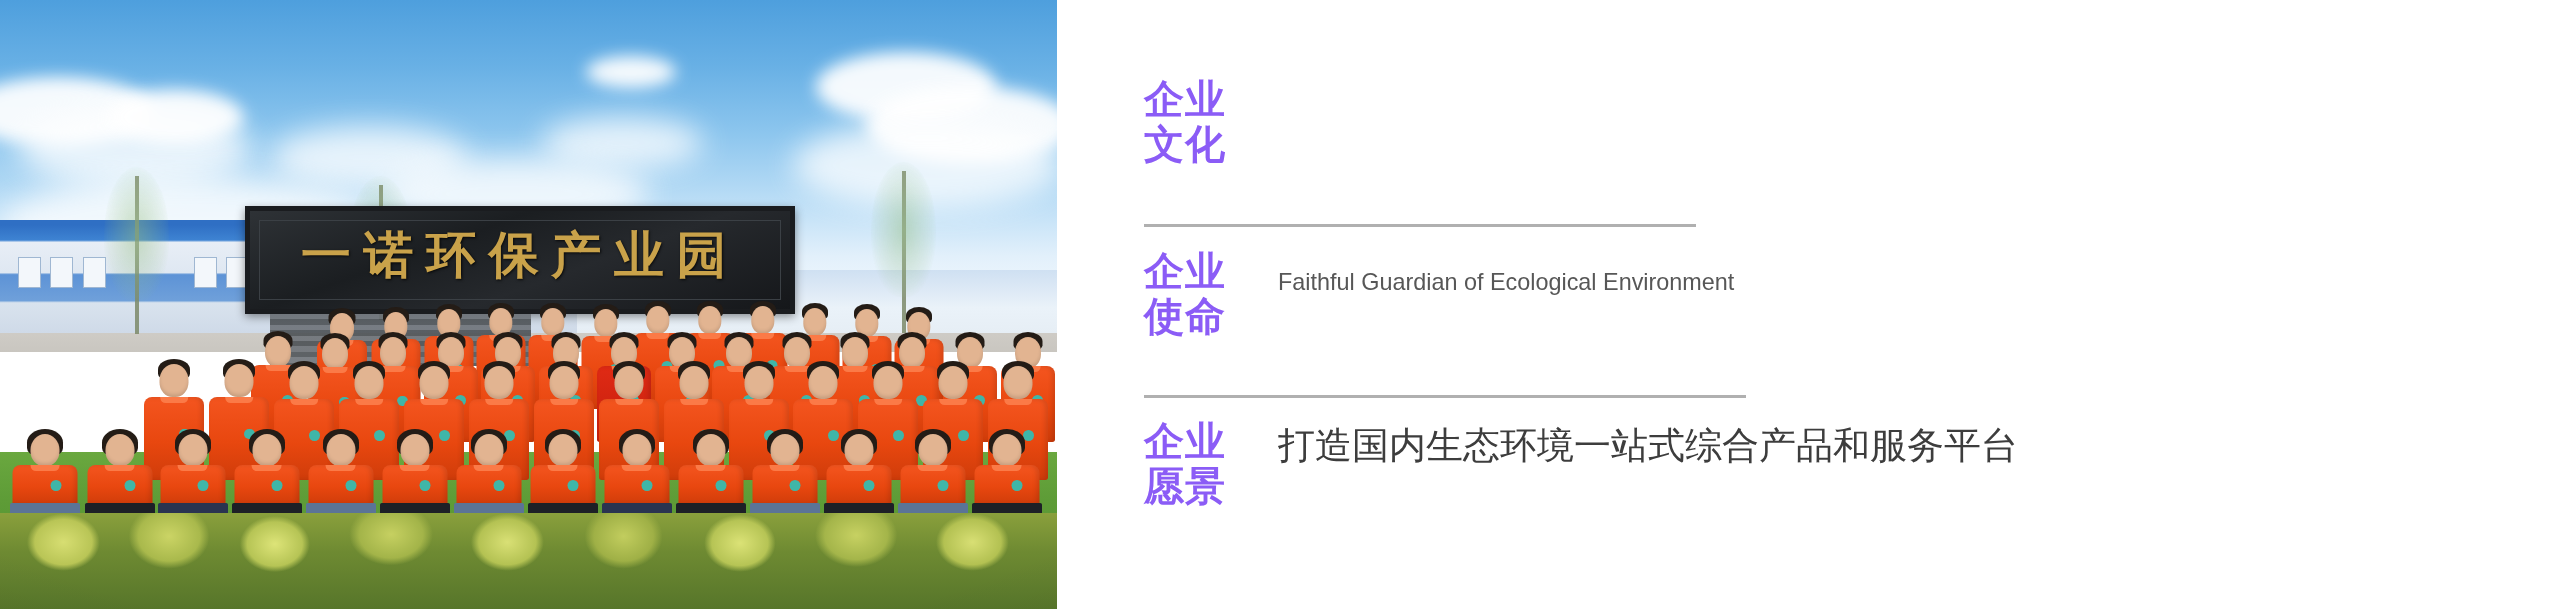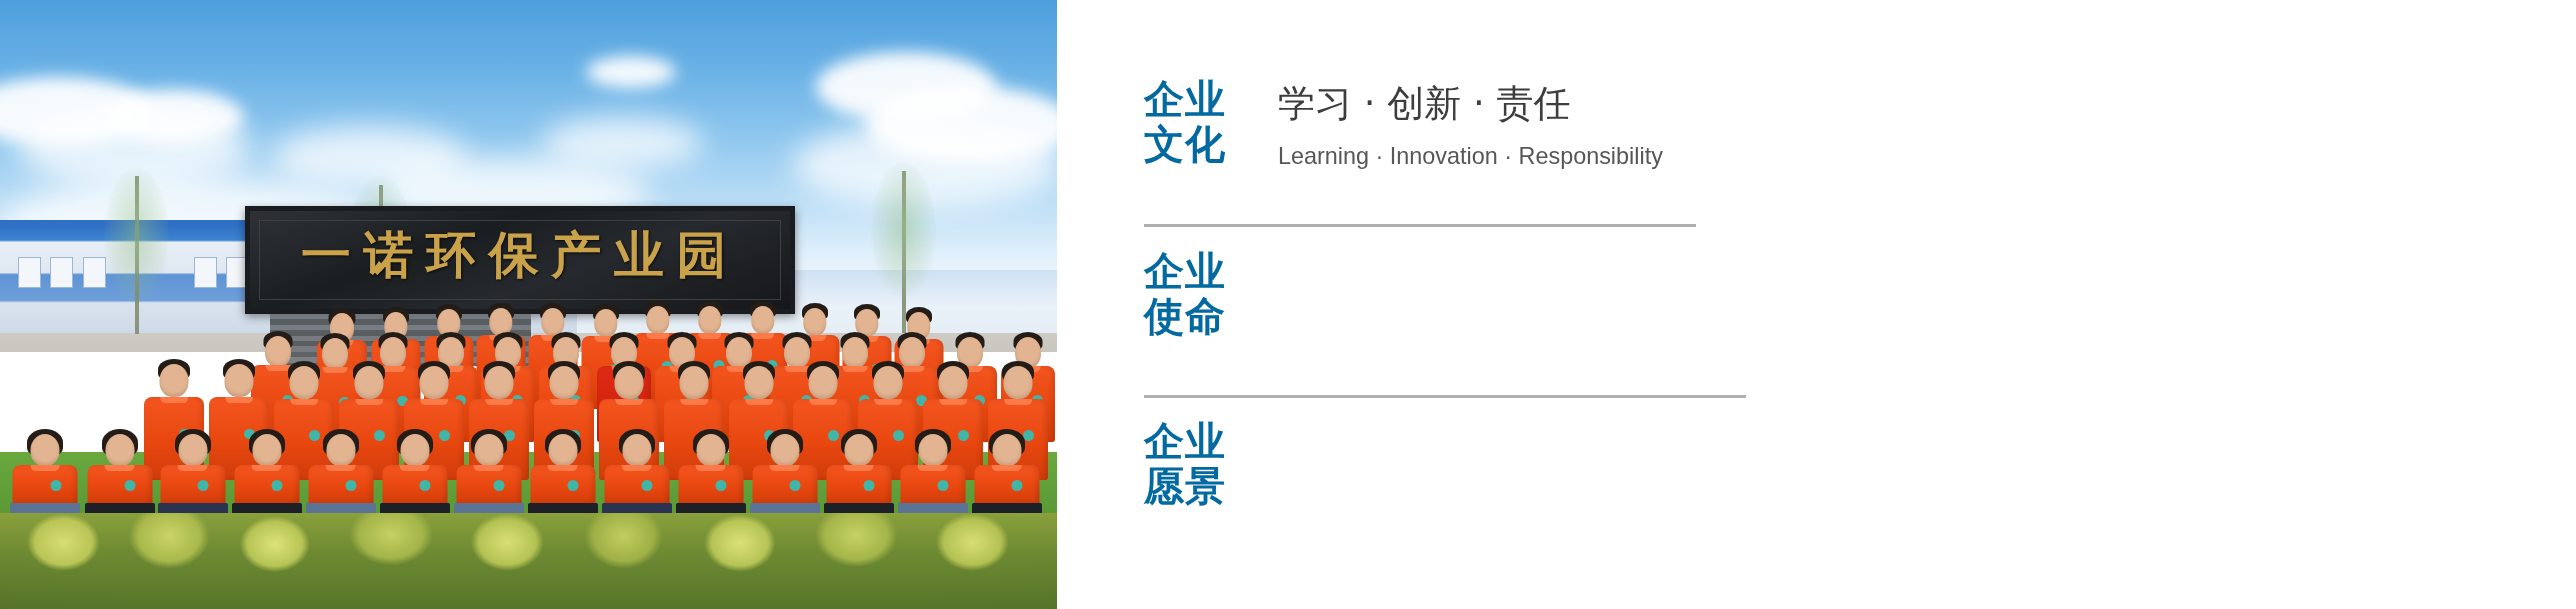--- a/index.html
+++ b/index.html
@@ -284,21 +284,21 @@
   #block-mission { left: 87px; top: 249px; }
   #block-vision  { left: 87px; top: 419px; }
 
   .block-label {
     width: 94px;
     flex: 0 0 94px;
     font-family: "DejaVu Sans", "Liberation Sans", sans-serif;
     font-size: 40px;
     font-weight: 700;
     line-height: 1.13;
-    color: #0369a1;
+    color: #8b5cf6;
     letter-spacing: 0.9px;
     white-space: nowrap;
   }
   .block-body {
     margin-left: 40px;
     padding-top: 3.6px;
   }
   .block-cn {
     font-family: "DejaVu Sans", "Liberation Sans", sans-serif;
     font-size: 37px;
@@ -875,43 +875,41 @@
     <div class="photo-grade"></div>
   </div>
 
   <div class="content">
 
     <div class="block" id="block-culture">
       <div class="block-label">
         <div>企业</div>
         <div>文化</div>
       </div>
-      <div class="block-body">
-        <div class="block-cn">学习 · 创新 · 责任</div>
-        <div class="block-en">Learning · Innovation · Responsibility</div>
-      </div>
     </div>
 
     <div class="divider" id="divider-1"></div>
 
     <div class="block" id="block-mission">
       <div class="block-label">
         <div>企业</div>
         <div>使命</div>
       </div>
       <div class="block-body">
+        <div class="block-en">Faithful Guardian of Ecological Environment</div>
       </div>
     </div>
 
     <div class="divider" id="divider-2"></div>
 
     <div class="block" id="block-vision">
       <div class="block-label">
         <div>企业</div>
         <div>愿景</div>
       </div>
       <div class="block-body">
+        <div class="block-cn">打造国内生态环境一站式综合产品和服务平台</div>
       </div>
     </div>
 
   </div>
 </div>
 
 
 </body></html>

